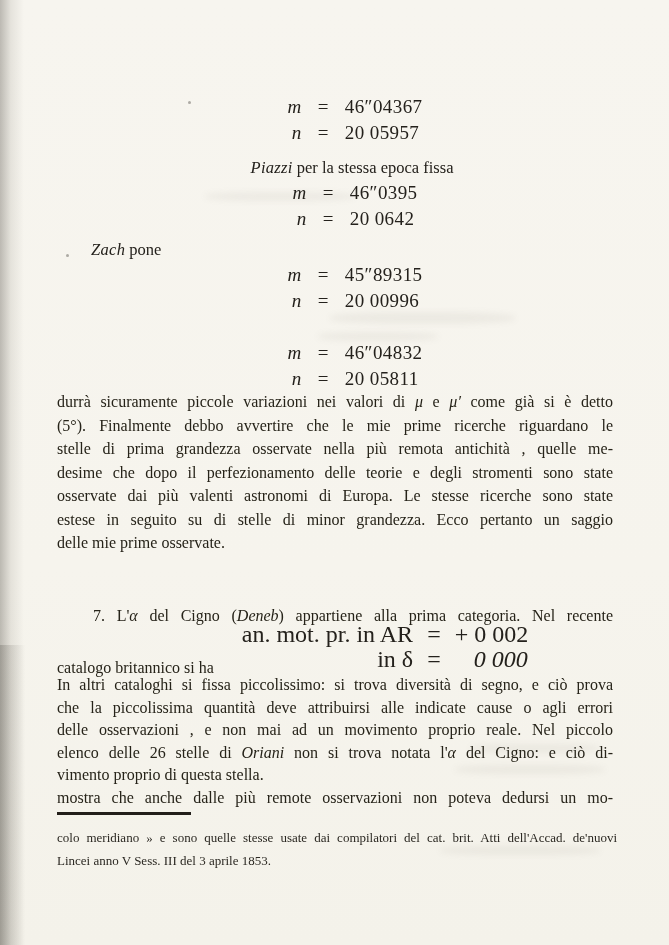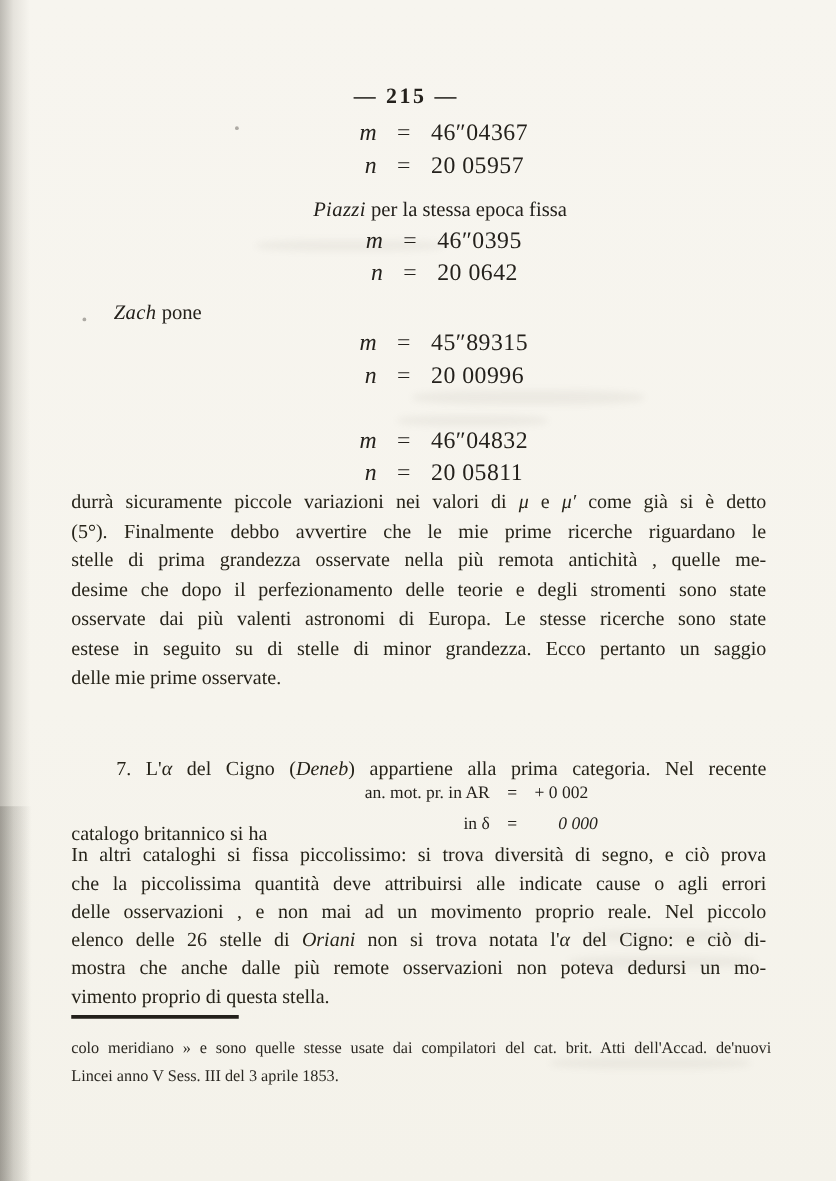--- a/index.html
+++ b/index.html
@@ -28,21 +28,21 @@
   .para{position:absolute;left:57px;width:556px;font-size:16px;color:#262319;}
   .jline{text-align:justify;text-align-last:justify;}
   .jline.last{text-align-last:left;}
   #para1{top:390px;}#para1 .ln{line-height:23.5px;height:23.5px;}
   #para2{top:576px;}#para2 .ln{line-height:23.5px;height:23.5px;margin-top:28px;}
   #para2 .ln.indent{padding-left:36px;}
   #para3{top:674px;}#para3 .ln{line-height:22.5px;height:22.5px;}
 
   .ar-block{position:absolute;left:57px;top:622px;width:560px;display:flex;justify-content:center;}
   .ar-table{display:grid;grid-template-columns:auto auto auto;column-gap:14px;
-    font-size:14px;line-height:25px;transform:translateX(48px);}
+    font-size:24px;line-height:25px;transform:translateX(48px);}
   .ar-label{justify-self:end;}
   .ar-sign{justify-self:center;}
   .ar-val{justify-self:start;}
   .ar-val.pad{padding-left:19px;font-style:italic;}
 
   .footrule{position:absolute;left:57px;top:812px;width:134px;height:3px;background:#221f1a;}
   .footnote{position:absolute;left:57px;top:826px;width:560px;font-size:13px;color:#2b2822;}
   .footnote .ln{line-height:23px;height:23px;}
 </style>
 </head>
@@ -55,21 +55,20 @@
 
   <div class="smudge" style="left:205px;top:192px;width:150px;height:9px;"></div>
   <div class="smudge" style="left:330px;top:312px;width:185px;height:12px;"></div>
   <div class="smudge" style="left:318px;top:332px;width:120px;height:9px;"></div>
   <div class="smudge" style="left:470px;top:744px;width:130px;height:9px;"></div>
   <div class="smudge" style="left:455px;top:765px;width:150px;height:9px;"></div>
   <div class="smudge" style="left:440px;top:846px;width:160px;height:9px;"></div>
   <div class="speck" style="left:188px;top:101px;"></div>
   <div class="speck" style="left:66px;top:254px;"></div>
 
-  <div class="pagenum">— 215 —</div>
 
   <div class="eq-block" style="top:94px;">
     <div class="eq-table">
       <span class="eq-var">m</span>
       <span class="eq-sign">=</span>
       <span class="eq-val">46″04367</span>
       <span class="eq-var">n</span>
       <span class="eq-sign">=</span>
       <span class="eq-val">20 05957</span>
     </div>
@@ -137,22 +136,22 @@
       <span class="ar-sign">=</span>
       <span class="ar-val pad">0 000</span>
     </div>
   </div>
 
   <div class="para" id="para3">
     <div class="ln jline">In altri cataloghi si fissa piccolissimo: si trova diversità di segno, e ciò prova</div>
     <div class="ln jline">che la piccolissima quantità deve attribuirsi alle indicate cause o agli errori</div>
     <div class="ln jline">delle osservazioni , e non mai ad un movimento proprio reale. Nel piccolo</div>
     <div class="ln jline">elenco delle 26 stelle di <i>Oriani</i> non si trova notata l'<i>α</i> del Cigno: e ciò di-</div>
+    <div class="ln jline last">vimento proprio di questa stella.</div>
     <div class="ln jline">mostra che anche dalle più remote osservazioni non poteva dedursi un mo-</div>
-    <div class="ln jline last">vimento proprio di questa stella.</div>
   </div>
 
   <div class="footrule"></div>
 
   <div class="footnote">
     <div class="ln jline">colo meridiano » e sono quelle stesse usate dai compilatori del cat. brit. Atti dell'Accad. de'nuovi</div>
     <div class="ln jline last">Lincei anno V Sess. III del 3 aprile 1853.</div>
   </div>
 
 </div>

